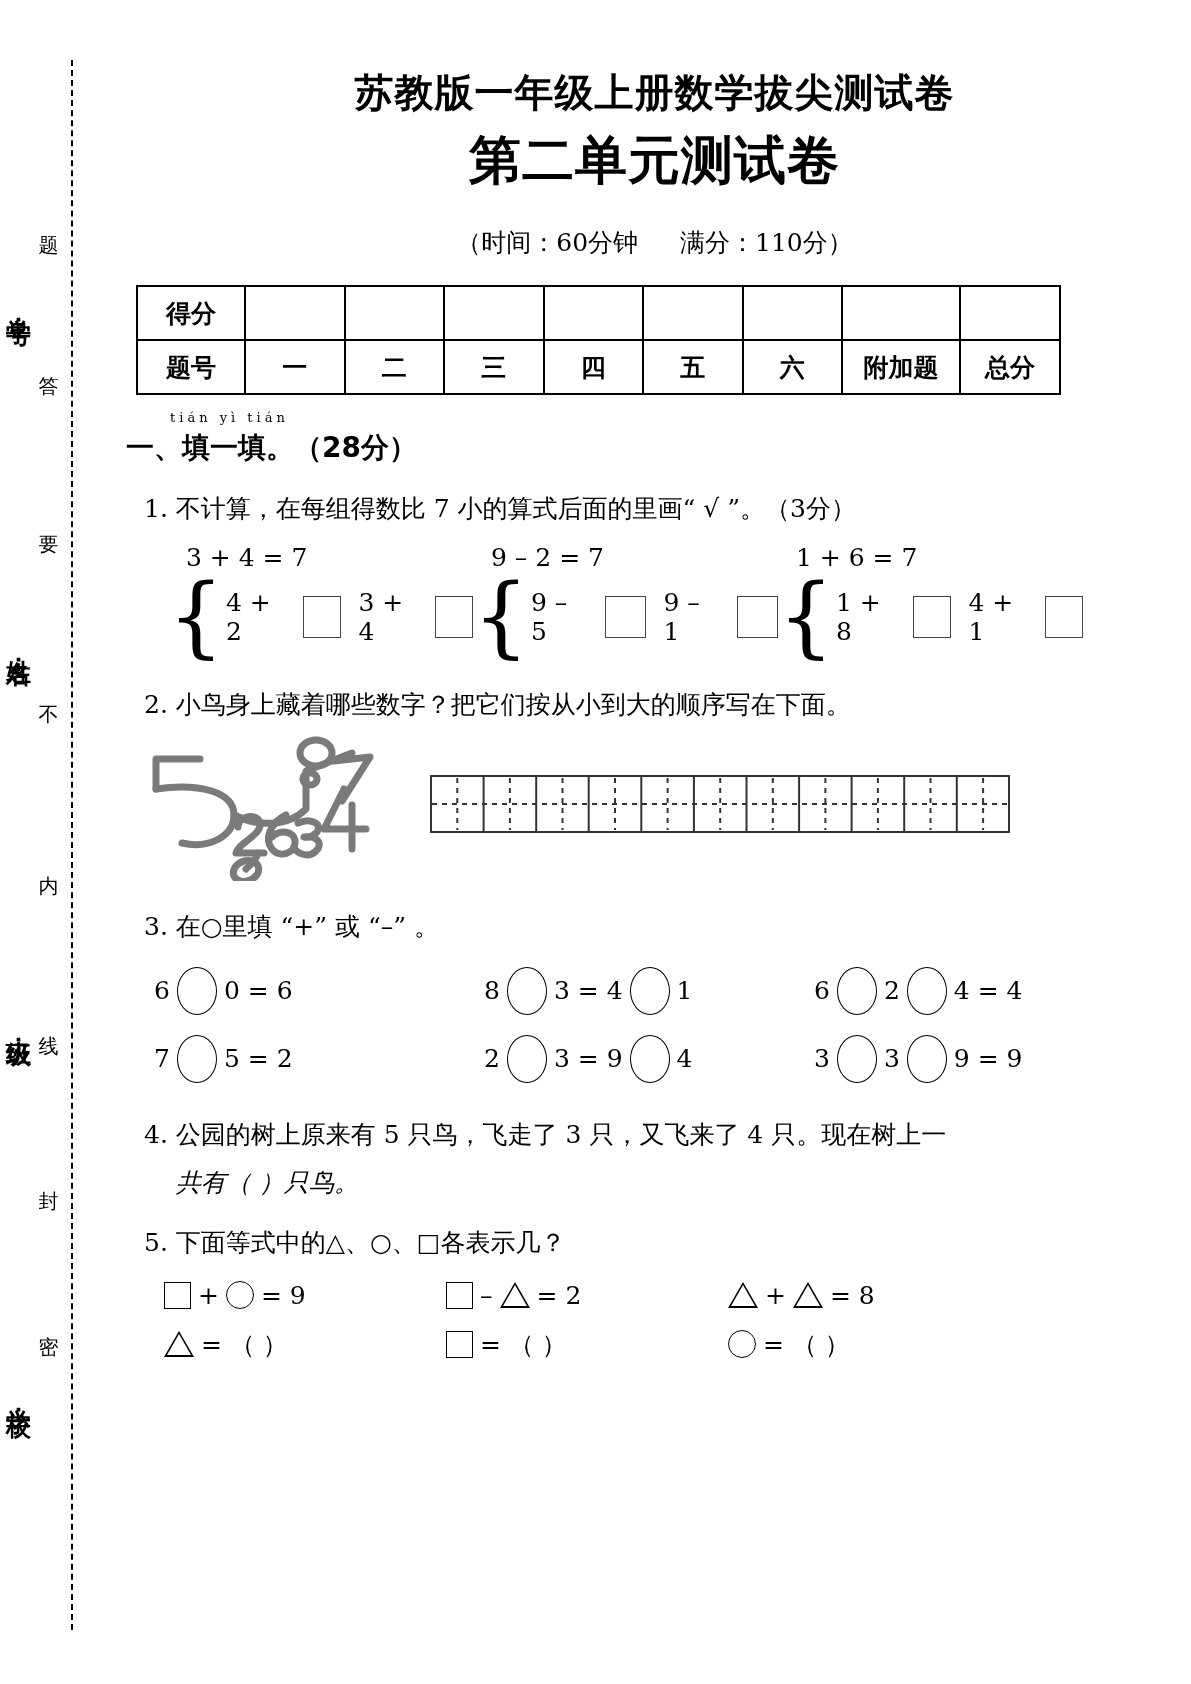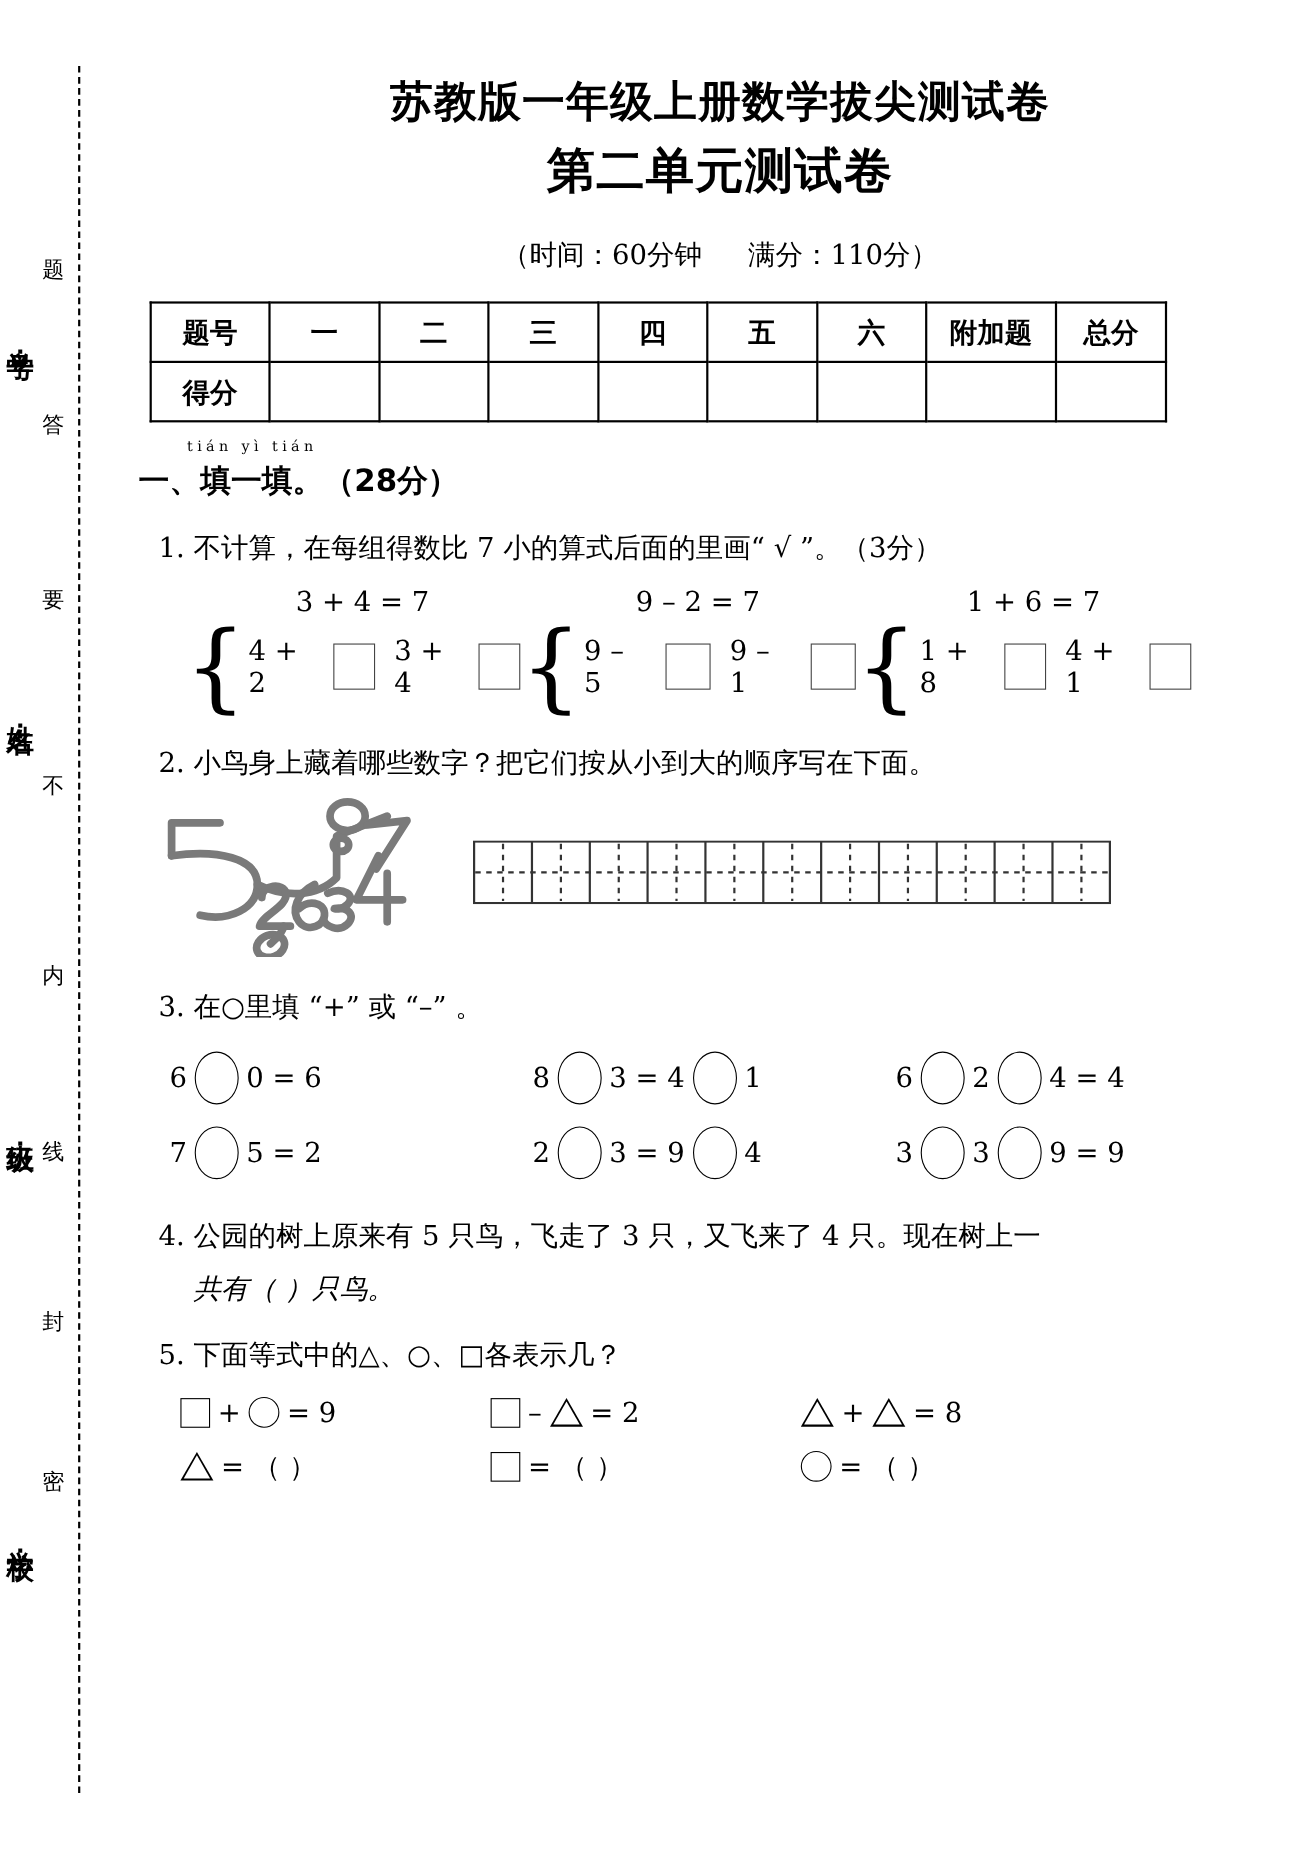--- a/index.html
+++ b/index.html
@@ -24,21 +24,21 @@
 
   
   #sheet{position:absolute;left:118px;top:0;width:1073px;height:1684px;}
 
   .title1{
     text-align:center;font-weight:bold;font-size:39px;letter-spacing:1px;
     margin-top:70px;line-height:1.18;
     font-family:"DejaVu Sans","Liberation Sans",sans-serif;
   }
   .title2{
-    text-align:center;font-weight:bold;font-size:44px;letter-spacing:1px;
+    text-align:center;font-weight:bold;font-size:52px;letter-spacing:1px;
     margin-top:10px;
     font-family:"DejaVu Sans","Liberation Sans",sans-serif;
   }
   .subtitle{text-align:center;font-size:25px;margin-top:30px;}
   .subtitle .gap{display:inline-block;width:26px;}
 
   
   table.score{
     border-collapse:collapse;margin:26px 0 0 18px;width:925px;
     table-layout:fixed;
@@ -59,21 +59,21 @@
   }
   .pinyin{
     position:absolute;left:44px;top:-19px;font-size:13px;font-weight:normal;
     letter-spacing:4px;font-family:"DejaVu Serif","Liberation Serif",serif;
   }
   .q{margin:22px 0 0 26px;font-size:25px;line-height:1.6;}
   .q-ind{margin-left:58px;}
 
   .eqrow{display:flex;margin-top:14px;margin-left:50px;font-size:25px;}
   .eqcol{width:305px;}
-  .eqtop{margin-left:18px;margin-bottom:8px;text-align:center;}
+  .eqtop{margin-left:18px;margin-bottom:8px;}
 
   .brace-group{display:flex;align-items:center;}
   .brace{
     font-size:88px;line-height:0.85;font-weight:300;margin-right:2px;
     font-family:"DejaVu Serif","Liberation Serif",serif;
   }
   .brace-rows{display:flex;flex-direction:row;gap:18px;}
   .brace-line{display:flex;align-items:center;gap:16px;}
   .sqbox{display:inline-block;width:40px;height:40px;border:1.5px solid #444;}
 
@@ -132,40 +132,40 @@
 
   <div class="subtitle">
     <span>（时间：60分钟</span>
     <span class="gap"></span>
     <span>满分：110分）</span>
   </div>
 
   <table class="score">
     <tbody>
         <tr>
+      <td class="firstcol">得分</td>
+      <td></td>
+      <td></td>
+      <td></td>
+      <td></td>
+      <td></td>
+      <td></td>
+      <td class="addcol"></td>
+      <td class="sumcol"></td>
+    </tr>
+    <tr>
       <td class="firstcol">题号</td>
       <td>一</td>
       <td>二</td>
       <td>三</td>
       <td>四</td>
       <td>五</td>
       <td>六</td>
       <td class="addcol">附加题</td>
       <td class="sumcol">总分</td>
-    </tr>
-    <tr>
-      <td class="firstcol">得分</td>
-      <td></td>
-      <td></td>
-      <td></td>
-      <td></td>
-      <td></td>
-      <td></td>
-      <td class="addcol"></td>
-      <td class="sumcol"></td>
     </tr>
   </tbody>
     </table>
 
   <div class="sec-head">
     <span class="pinyin">tián yì tián</span>
     <span>一、填一填。（28分）</span>
   </div>
 
   <div class="q">1. 不计算，在每组得数比 7 小的算式后面的里画“ √ ”。（3分）</div>

